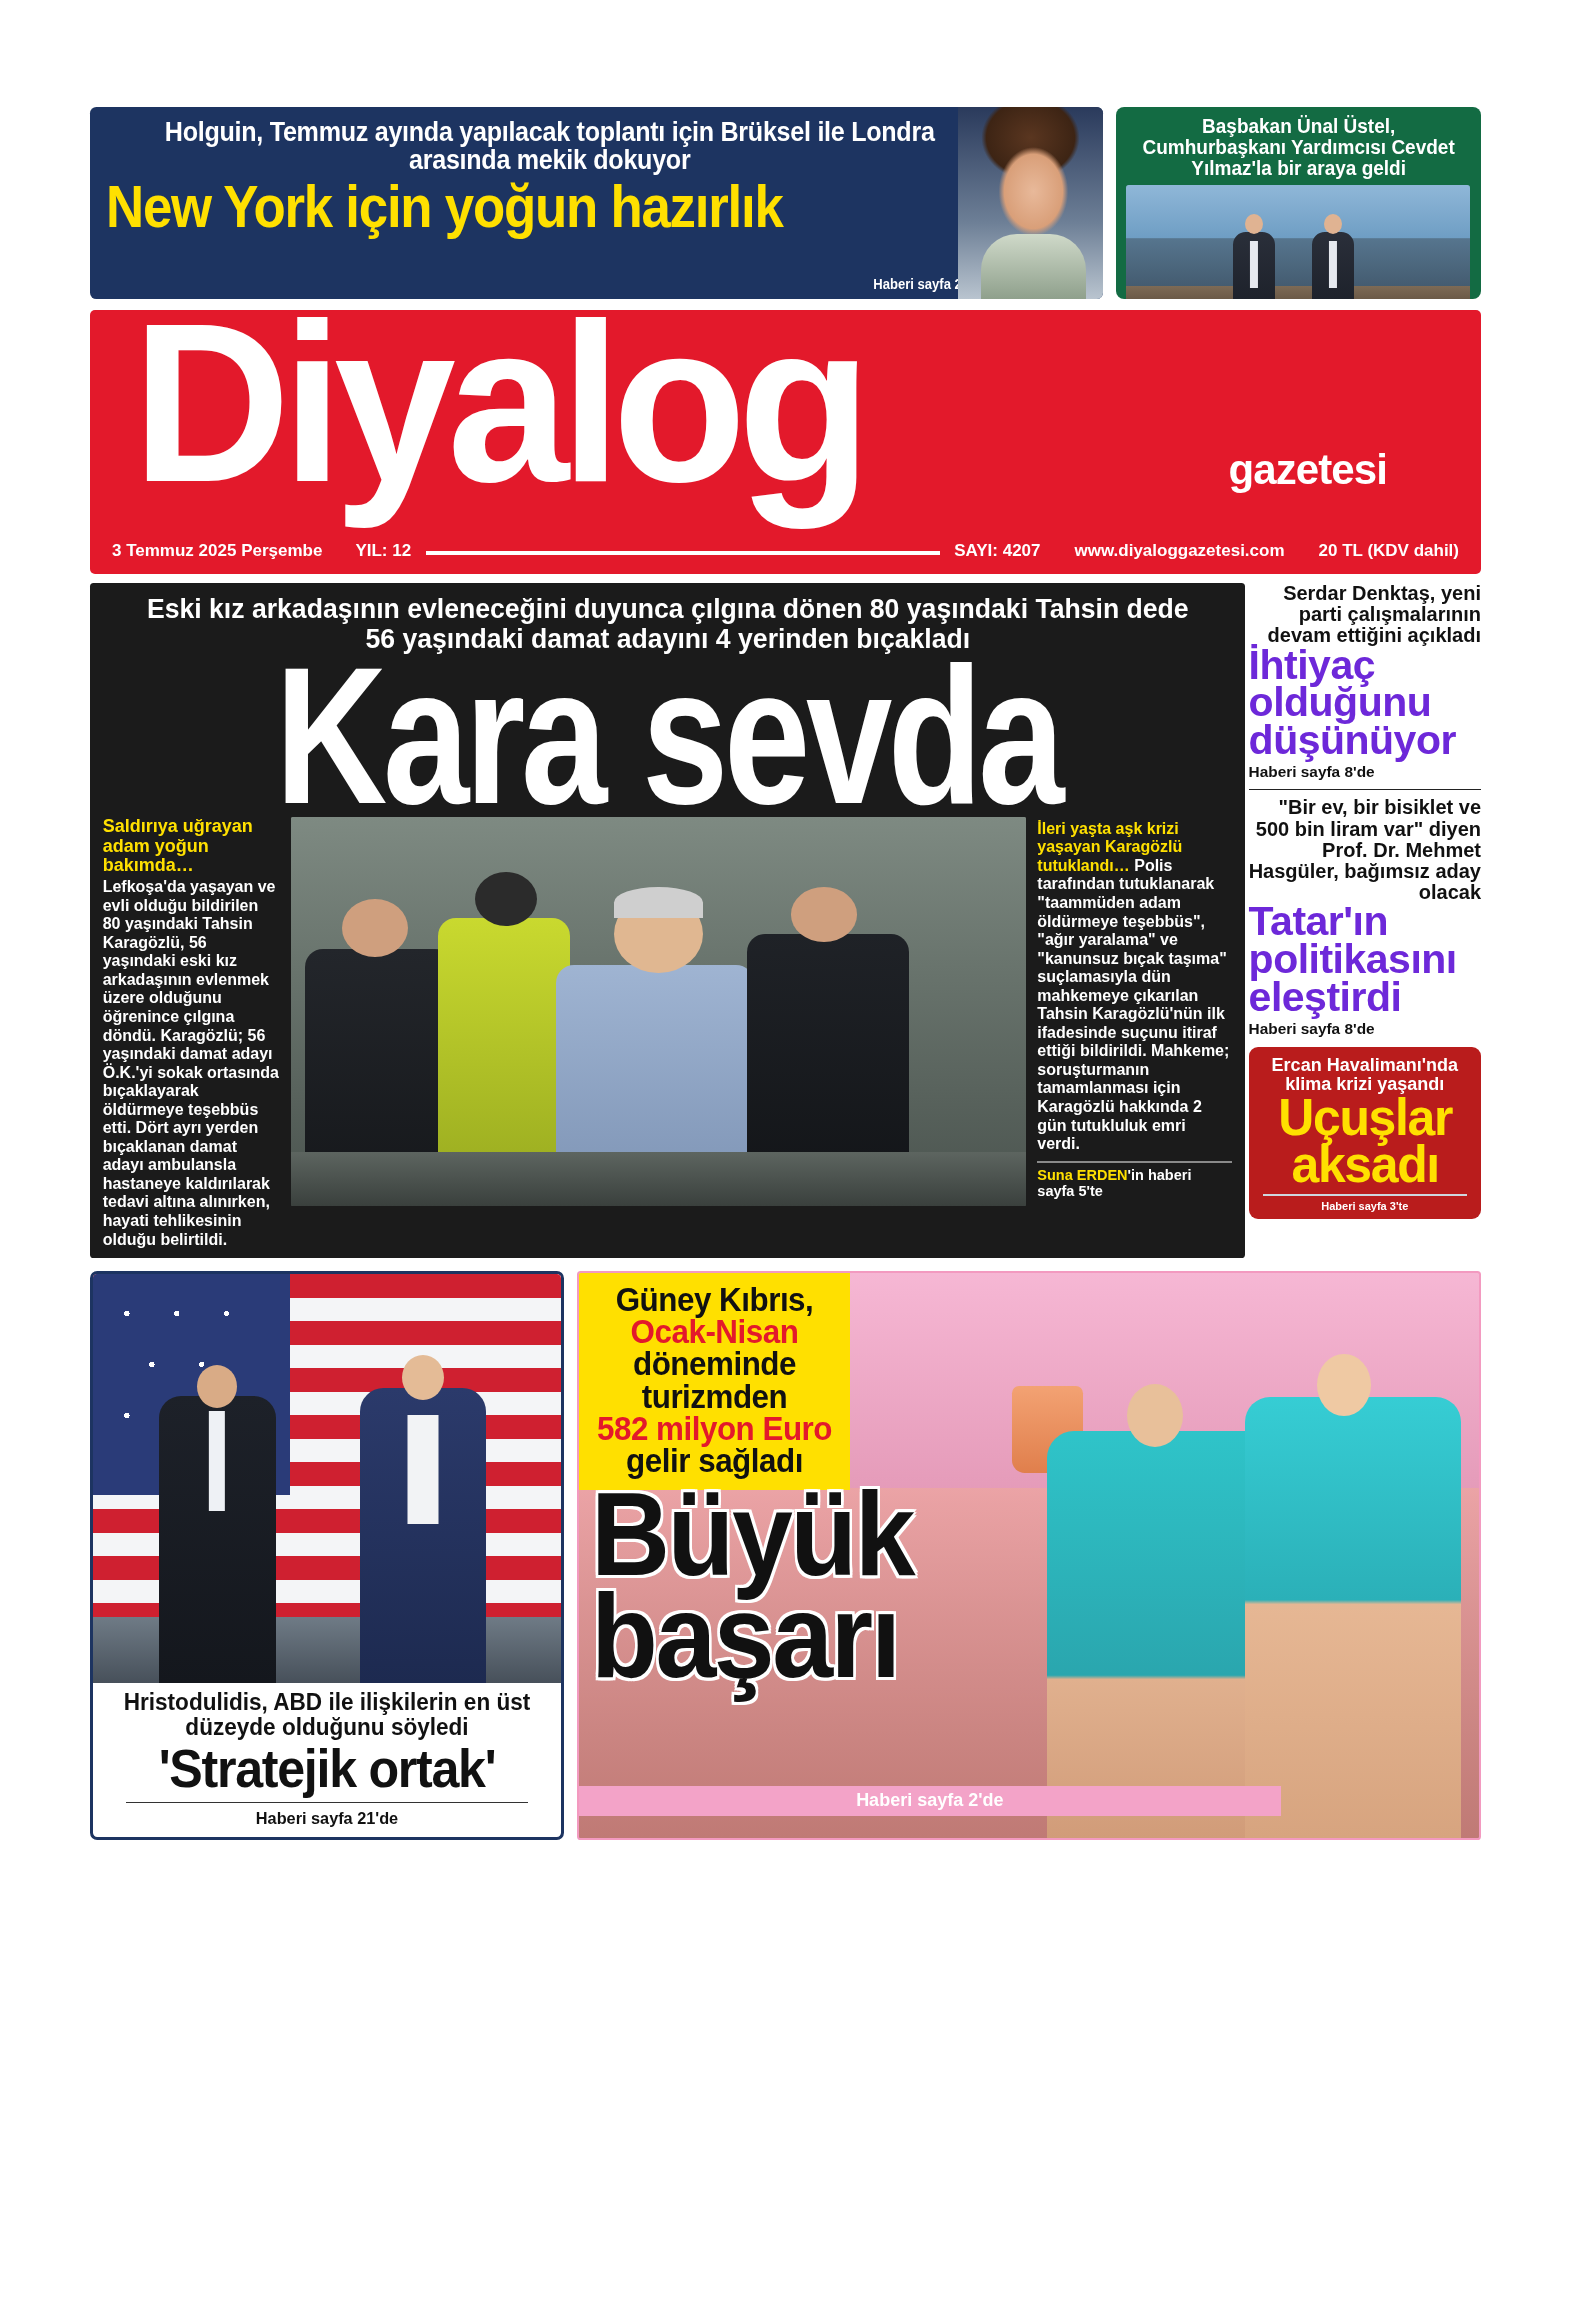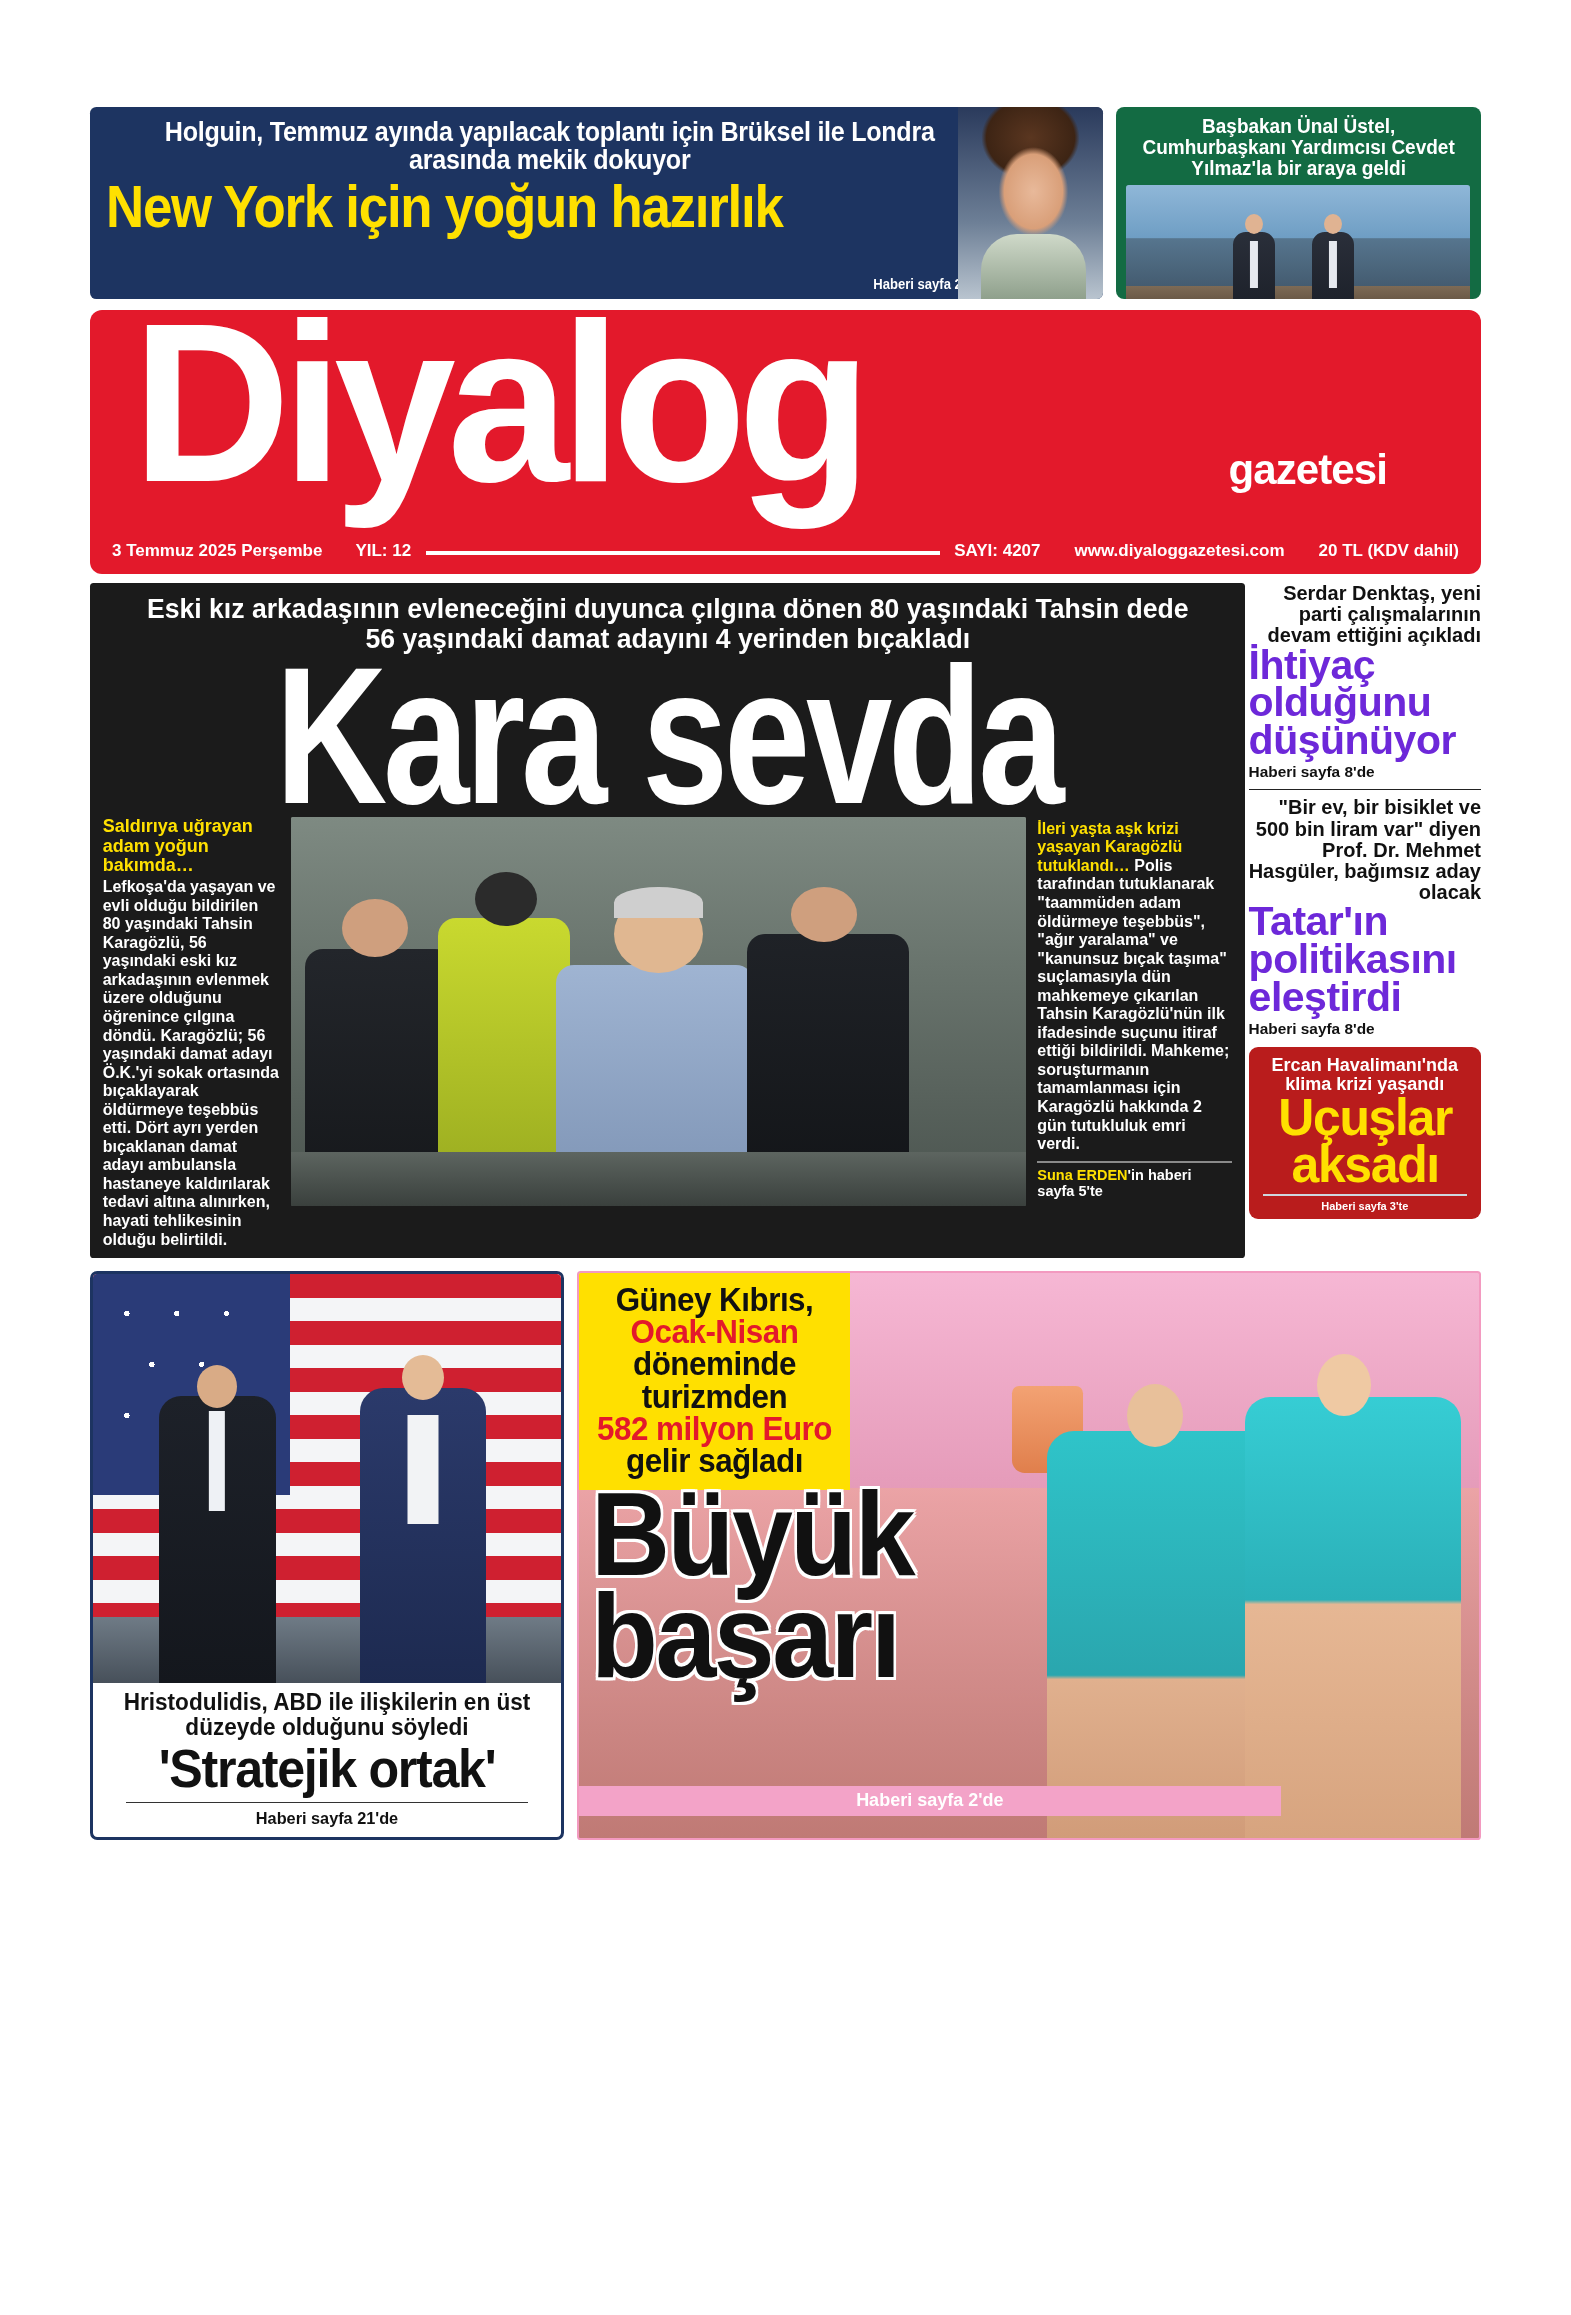--- a/index.html
+++ b/index.html
@@ -90,21 +90,21 @@
   .gb-photo .m2 { left: 54%; }
   .gb-photo .floor{
     position:absolute; left:0; right:0; bottom:0; height:23.5px;
     background: linear-gradient(180deg,#7d6a55,#5c4c3c);
   }
   .greenbox .gb-rule { height: 1.8px; background: #cfe3d6; margin: 5.4px 11px 2.7px 11px; }
 
   
   .masthead {
     position: relative; margin-top: 11px;
-    height: 264px; background: #e3192b; border-radius: 12px; overflow: hidden;
+    height: 264px; background: #e3192b; border-radius: 5px; overflow: hidden;
   }
   .logo {
     position: absolute; left: 31px; top: -20px;
     color: #fff; font-size: 226px; font-weight: bold; letter-spacing: -9px;
     line-height: 1; transform: scaleX(0.97);
   }
   .gazetesi {
     position: absolute; right: 94px; top: 136px;
     color: #fff; font-size: 42px; font-weight: bold; letter-spacing: -0.9px;
   }

